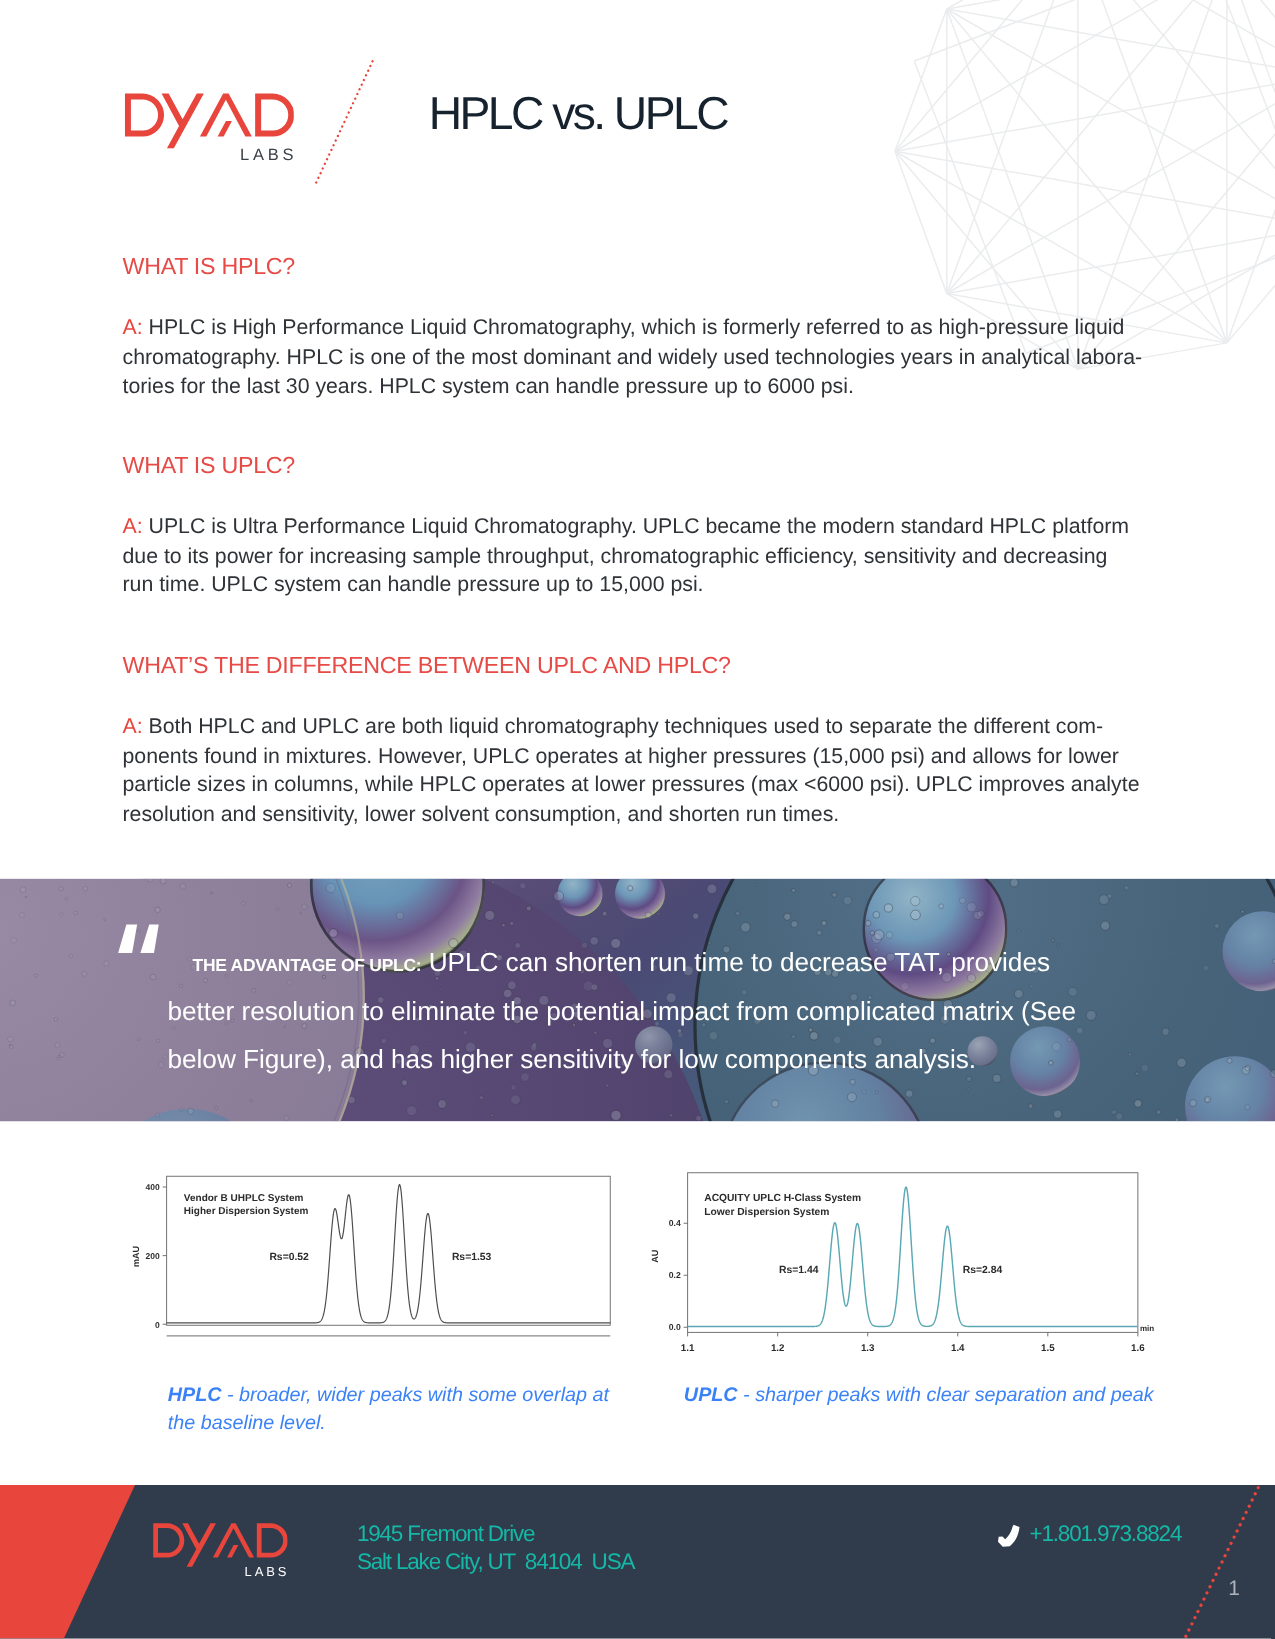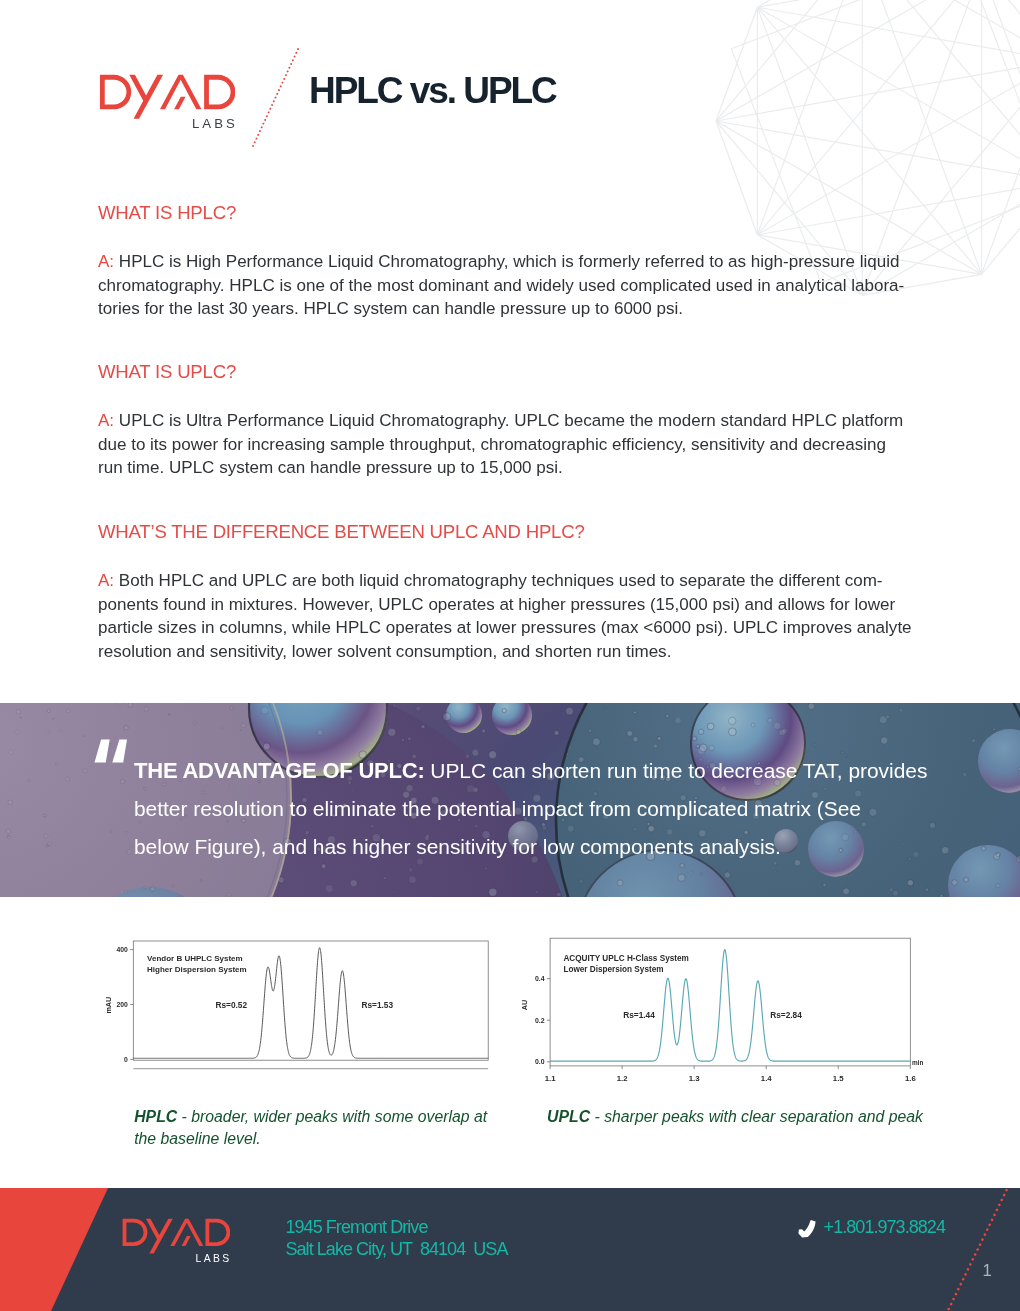--- a/index.html
+++ b/index.html
@@ -16,46 +16,46 @@
   
   .poly-web { position:absolute; top:-40px; right:-60px; width:470px; height:400px; pointer-events:none; }
 
   
   .header { position:absolute; left:0; top:0; width:1020px; height:175px; }
   .logo-wrap { position:absolute; left:98px; top:69px; width:136px; height:80px; }
   .logo-dyad { display:block; }
   .logo-labs { position:absolute; left:94px; top:47px; font-size:13.2px; letter-spacing:3.0px;
                color:#3a4249; font-weight:400; }
   .dash-div { position:absolute; left:248px; top:42px; width:60px; height:112px; }
-  .page-title { position:absolute; left:309px; top:69px; font-size:37px; color:#16232f;
-                font-weight:700; letter-spacing:-2.05px; line-height:44px;text-align:right; }
+  .page-title { position:absolute; left:343px; top:69px; font-size:37px; color:#16232f;
+                font-weight:400; letter-spacing:-2.05px; line-height:44px;text-align:right; }
 
   
   .sec { position:absolute; left:98px; width:830px; }
   .sec h2 { margin:0; font-size:18.6px; color:#e64b47; font-weight:400; letter-spacing:-0.22px;
             line-height:21px; white-space:nowrap; }
   .sec p  { margin:0; font-size:17.05px; line-height:23.7px; color:#2f3337; white-space:nowrap; }
   .sec p .a { color:#e8453c; font-weight:400; }
 
   
   .banner { position:absolute; left:0; top:703px; width:1020px; height:194px; overflow:hidden; }
   .banner-bg { position:absolute; inset:0;
     background:
       radial-gradient(ellipse 520px 330px at 150px 150px, #a899b4 0%, #a392ae 55%, #8d83a8 100%),
       linear-gradient(100deg,#9b8fae 0%, #7d6f9c 30%, #5c5f93 52%, #4b6a93 72%, #476c90 100%);
   }
   .quote-mark { position:absolute; left:92px; top:736px; width:40px; height:32px; }
   .quote-text { position:absolute; left:134px; top:752px; width:780px;
                 font-size:20.95px; line-height:38px; color:#ffffff; white-space:nowrap;
                 letter-spacing:-0.02px; }
-  .quote-text b { font-weight:700; font-size:22px; letter-spacing:-0.22px; }
+  .quote-text b { font-weight:700; font-size:14px; letter-spacing:-0.22px;margin-left:20px; }
 
   
   .figs { position:absolute; left:0; top:920px; width:1020px; }
-  .cap { font-size:15.8px; line-height:21.7px; color:#14532d; font-style:italic;
+  .cap { font-size:15.8px; line-height:21.7px; color:#3b82f6; font-style:italic;
          white-space:nowrap; }
   .cap b { font-weight:700; font-style:italic; }
 
   
   .footer { position:absolute; left:0; top:1188px; width:1020px; height:123px;
             background:#303b4b; overflow:hidden; }
   .footer-red { position:absolute; left:0; top:0; width:120px; height:123px;
                 background:#e8453c; clip-path: polygon(0 0, 108px 0, 51px 123px, 0 123px); }
   .f-logo { position:absolute; left:121.2px; top:26.4px; width:110px; height:48px; }
   .f-labs { position:absolute; left:74.4px; top:38.2px; font-size:10.4px; letter-spacing:2.35px;
@@ -137,21 +137,21 @@
 
     <svg class="dash-div" width="60" height="112" viewBox="0 0 60 112">
       <line x1="5" y1="104" x2="51" y2="5" stroke="#e8453c" stroke-width="1.9" stroke-dasharray="0.01 4.1" stroke-width-x="" stroke-linecap="round"></line>
     </svg>
 
     <div class="page-title">HPLC vs. UPLC</div>
   </div>
 
   <div class="sec" style="top:202px;">
     <h2>WHAT IS HPLC?</h2>
-    <p style="margin-top:27px;"><span class="a">A:</span><span> HPLC is High Performance Liquid Chromatography, which is formerly referred to as high-pressure liquid</span><br><span>chromatography. HPLC is one of the most dominant and widely used complicated used in analytical labora-</span><br><span>tories for the last 30 years. HPLC system can handle pressure up to 6000 psi.</span></p>
+    <p style="margin-top:27px;"><span class="a">A:</span><span> HPLC is High Performance Liquid Chromatography, which is formerly referred to as high-pressure liquid</span><br><span>chromatography. HPLC is one of the most dominant and widely used technologies years in analytical labora-</span><br><span>tories for the last 30 years. HPLC system can handle pressure up to 6000 psi.</span></p>
   </div>
 
   <div class="sec" style="top:361px;">
     <h2>WHAT IS UPLC?</h2>
     <p style="margin-top:27px;"><span class="a">A:</span><span> UPLC is Ultra Performance Liquid Chromatography. UPLC became the modern standard HPLC platform</span><br><span>due to its power for increasing sample throughput, chromatographic efficiency, sensitivity and decreasing</span><br><span>run time. UPLC system can handle pressure up to 15,000 psi.</span></p>
   </div>
 
   <div class="sec" style="top:521px;">
     <h2>WHAT’S THE DIFFERENCE BETWEEN UPLC AND HPLC?</h2>
     <p style="margin-top:27px;"><span class="a">A:</span><span> Both HPLC and UPLC are both liquid chromatography techniques used to separate the different com-</span><br><span>ponents found in mixtures. However, UPLC operates at higher pressures (15,000 psi) and allows for lower</span><br><span>particle sizes in columns, while HPLC operates at lower pressures (max &lt;6000 psi). UPLC improves analyte</span><br><span>resolution and sensitivity, lower solvent consumption, and shorten run times.</span></p>

